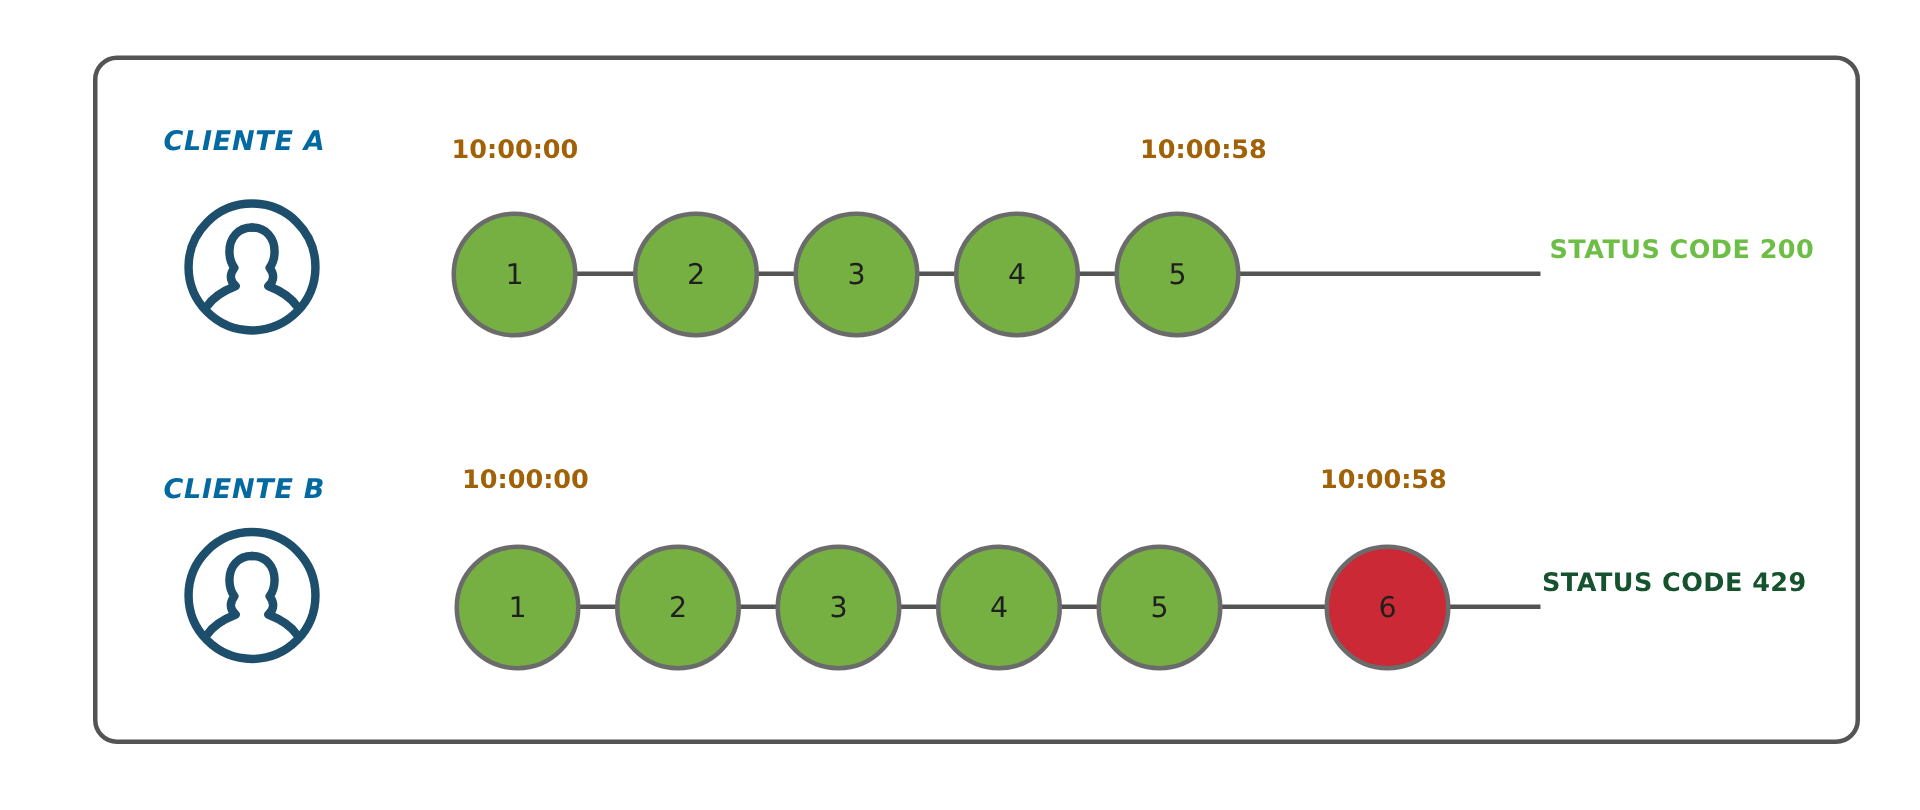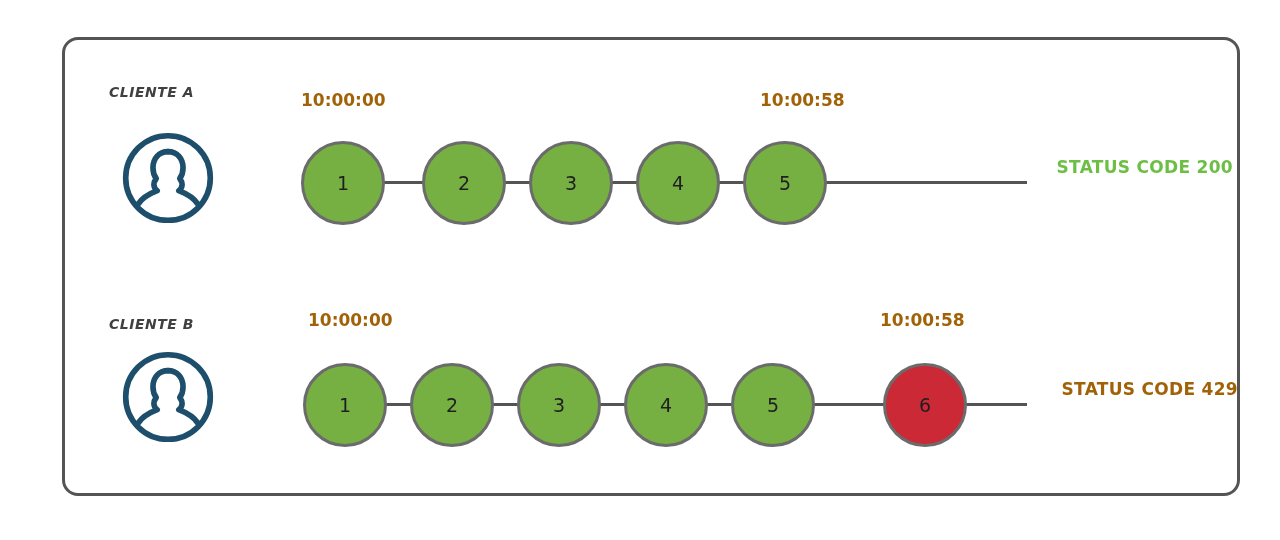--- a/index.html
+++ b/index.html
@@ -28,25 +28,25 @@
     background: #ffffff;
   }
 
   
   .row { position: absolute; left: 0; top: 0; }
 
   
   .client-label {
     position: absolute;
     font-family: "DejaVu Sans", sans-serif;
-    font-size: 14px;
+    font-size: 18px;
     font-style: italic;
     font-weight: 700;
     letter-spacing: 0.5px;
-    color: #404040;
+    color: #0369a1;
     white-space: nowrap;
   }
 
   
   .timestamp {
     position: absolute;
     font-family: "DejaVu Sans", sans-serif;
     font-size: 17px;
     font-weight: 700;
     color: #a16207;
@@ -84,28 +84,28 @@
   }
   .node.ok   { background: #76b043; }
   .node.fail { background: #cc2936; }
 
   
   .status {
     position: absolute;
     font-family: "DejaVu Sans", sans-serif;
     font-weight: 700;
     letter-spacing: 0.3px;
-    text-align: right;
+    text-align: left;
     white-space: nowrap;
     line-height: 1.15;
   }
   .status .line1 { display: block; font-size: 17px; }
   .status .line2 { display: block; font-size: 16px; }
   .status.ok   { color: #6cbe45; }
-  .status.fail { color: #a16207; }
+  .status.fail { color: #14532d; }
 </style>
 </head>
 <body>
 
 <div id="frame">
 
   <div class="row">
 
     <div class="client-label" style="left:44px; top:44px;">CLIENTE A</div>
 

